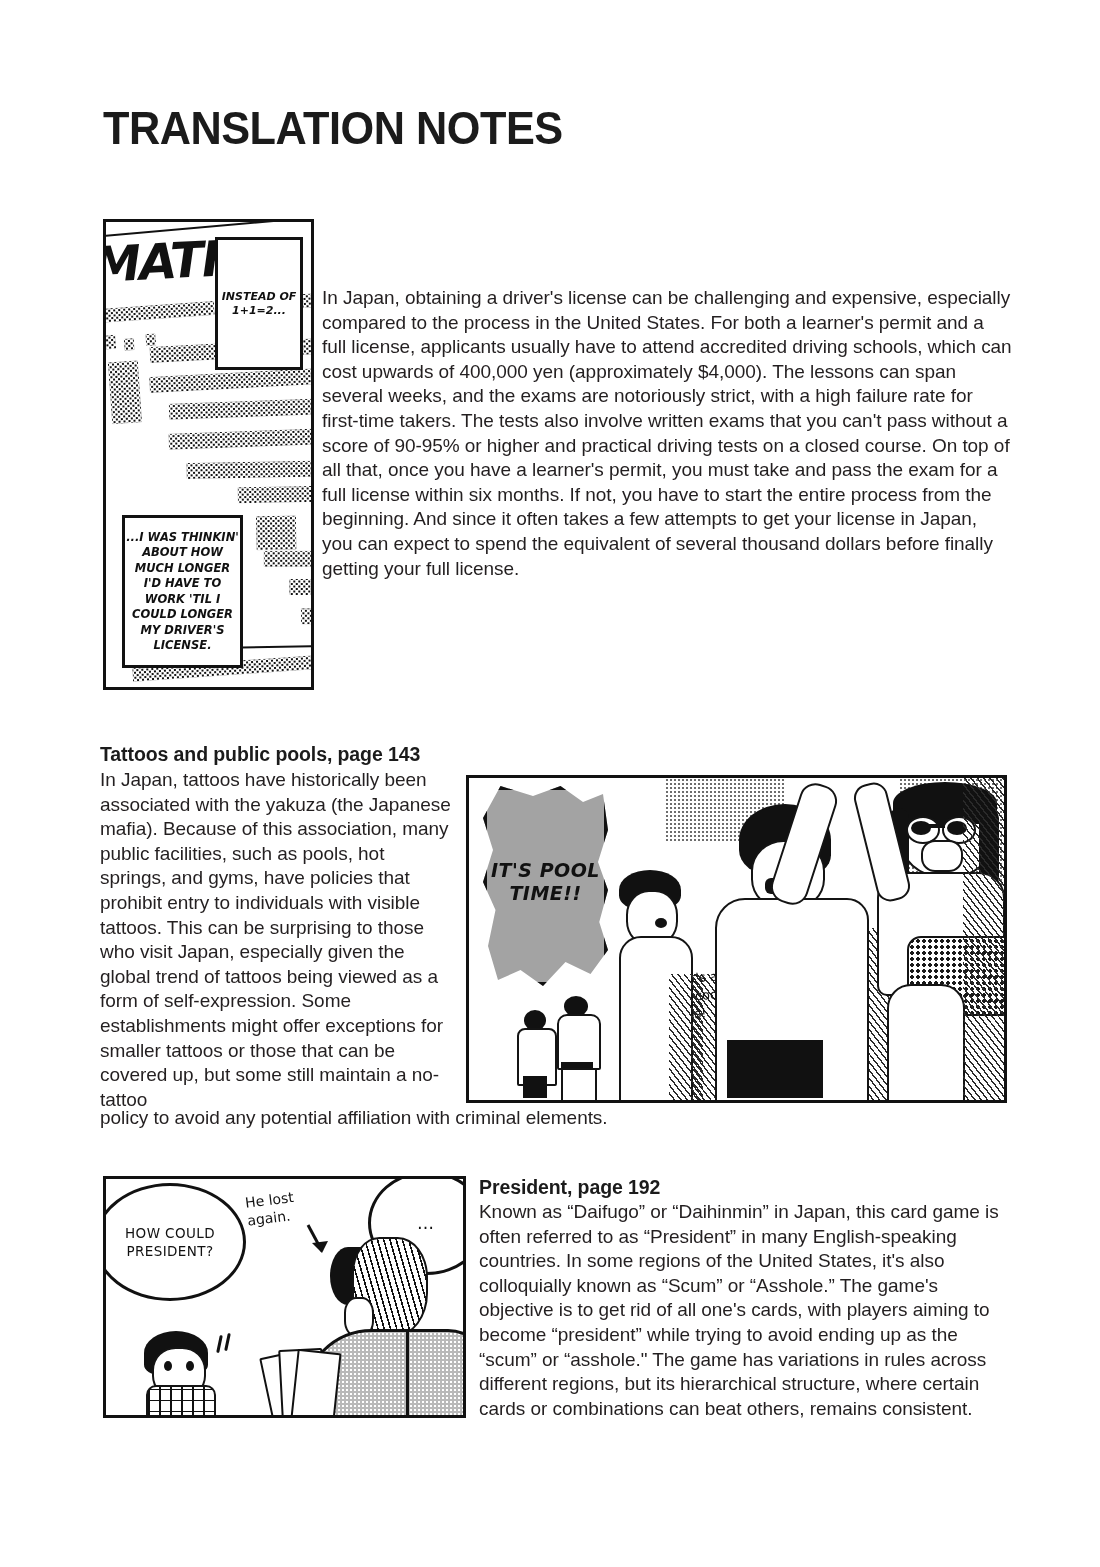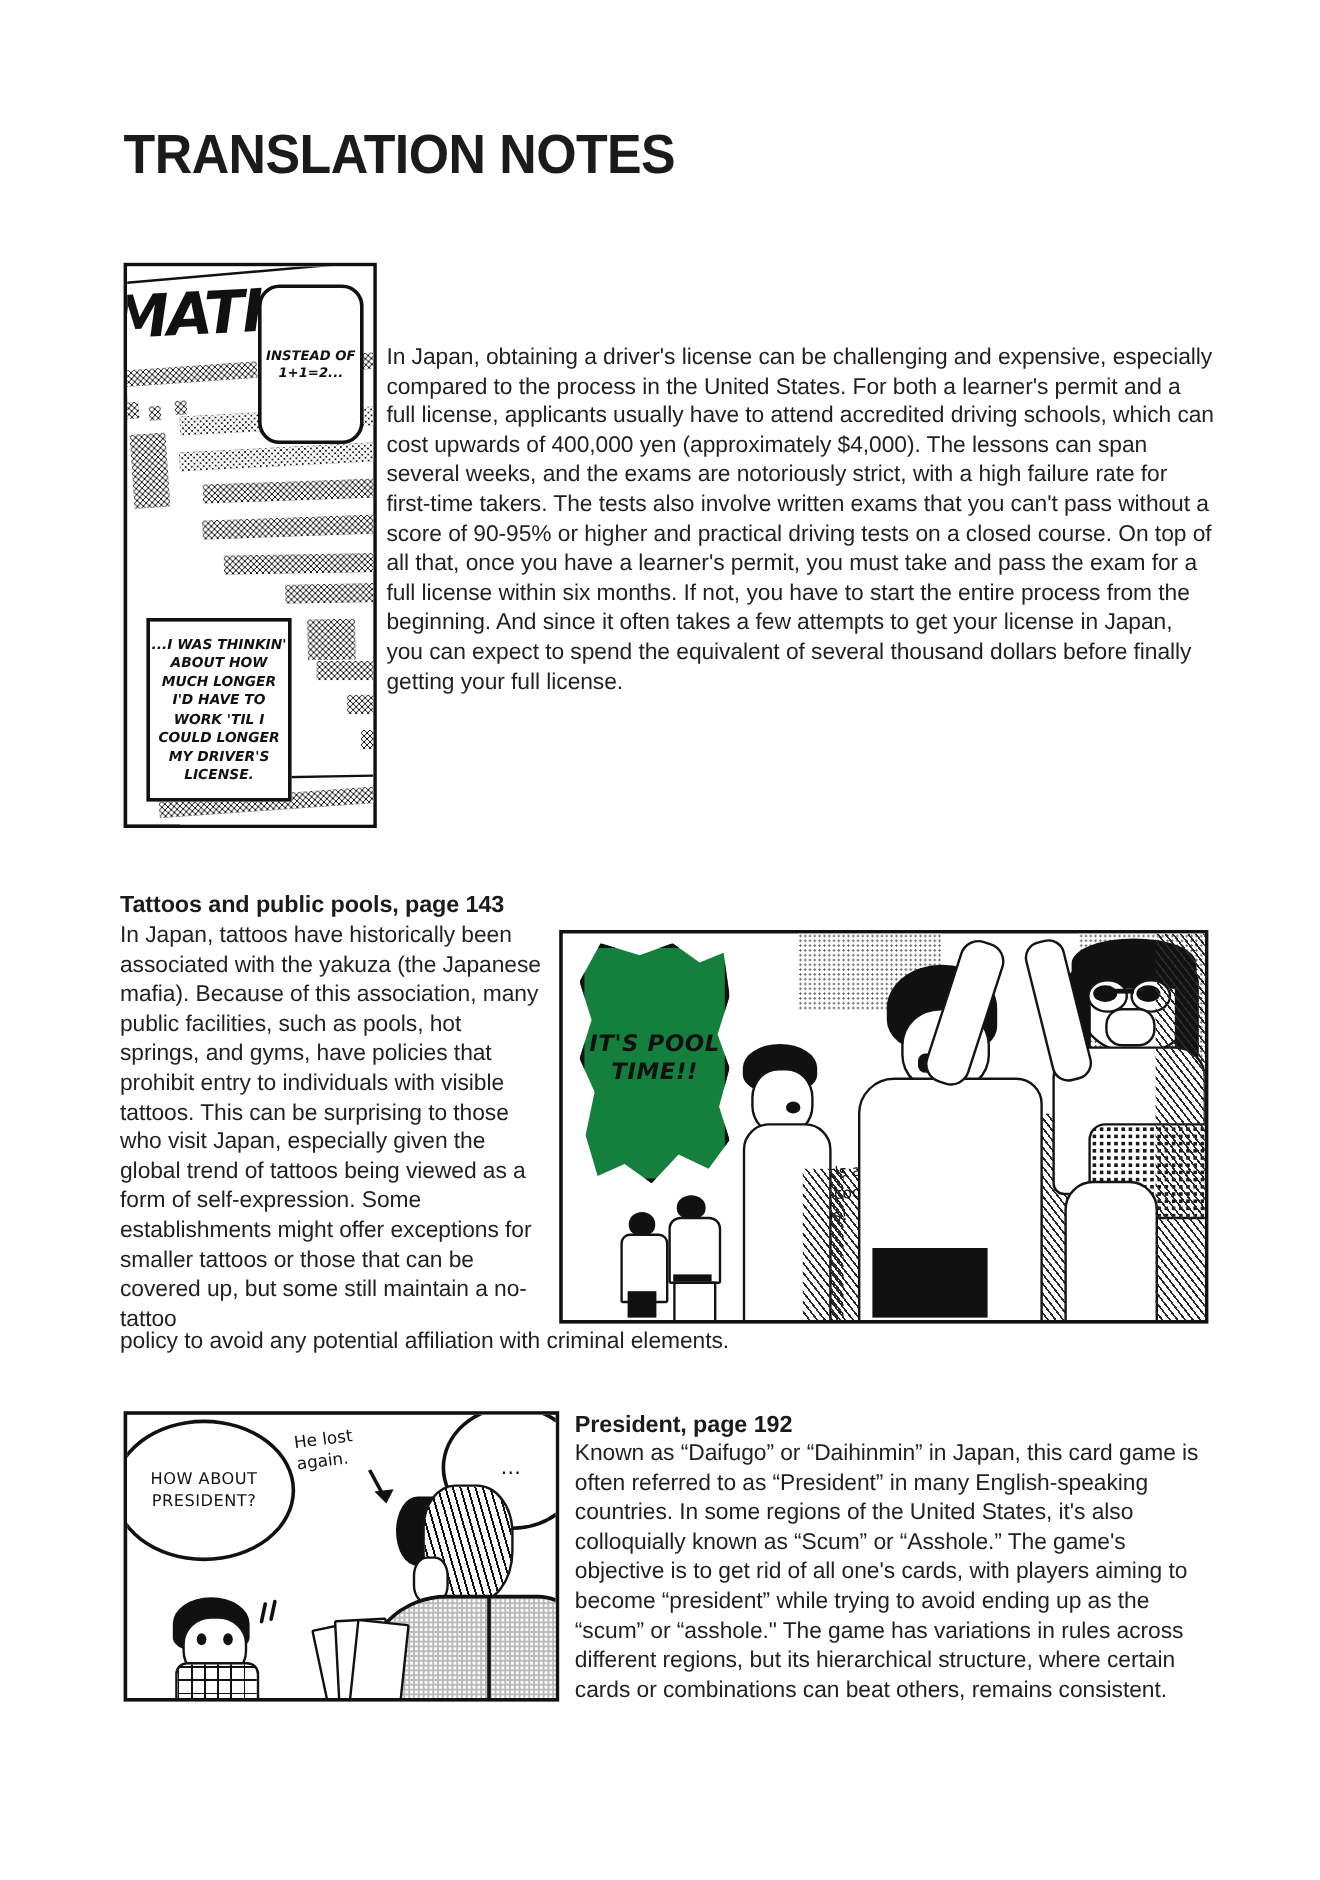--- a/index.html
+++ b/index.html
@@ -121,21 +121,21 @@
     font-weight: bold;
     text-align: center;
     color: #111;
     font-family: "DejaVu Sans", sans-serif;
     display: flex;
     align-items: center;
     justify-content: center;
   }
   #p1-box-top {
     left: 109px; top: 15px; width: 88px; height: 133px;
-    font-size: 11px; line-height: 14px; border-radius: 18px;
+    font-size: 11px; line-height: 14px;
   }
   #p1-box-bottom {
     left: 16px; top: 293px; width: 121px; height: 153px;
     font-size: 11.5px; line-height: 15.5px;
   }
 
   
   #sec2-head {
     position: absolute;
     left: 100px;
@@ -193,21 +193,21 @@
   }
   .ink { position: absolute; background: #111; }
 
   
   #p2-shout {
     position: absolute;
     left: 14px;
     top: 8px;
     width: 125px;
     height: 200px;
-    background: #15803d;
+    background: #a3a3a3;
     border: 4px solid #111;
     box-sizing: border-box;
     clip-path: polygon(
       14% 0%, 40% 5%, 62% 0%, 80% 8%, 96% 4%, 100% 22%,
       92% 38%, 100% 52%, 93% 68%, 100% 82%, 86% 94%,
       66% 88%, 48% 100%, 30% 92%, 12% 97%, 4% 80%,
       10% 62%, 0% 48%, 8% 32%, 0% 16%);
     display: flex;
     align-items: center;
     justify-content: flex-start;
@@ -413,21 +413,21 @@
   <div class="char" style="left:452px; top:62px;  width:38px; height:28px; border-radius:14px;"></div>
   <div class="char" style="left:408px; top:94px;  width:124px; height:120px; border-radius:26px 26px 10px 10px;"></div>
   <div class="dots" style="left:438px; top:158px; width:106px; height:76px; border-radius:14px; border:2px solid #141414;"></div>
   <div class="char" style="left:396px; top:4px;   width:30px; height:116px; border-radius:14px; transform:rotate(-14deg);"></div>
   <div class="char" style="left:418px; top:206px; width:74px; height:118px; border-radius:24px 24px 0 0;"></div>
   <div class="hatch" style="left:494px; top:0px;  width:44px; height:324px;"></div>
 </div>
 
 <div id="panel3">
   <div class="bubble" id="p3-bubble-left">
-    <span>HOW ABOUT PRESIDENT?</span>
+    <span>HOW COULD PRESIDENT?</span>
   </div>
   <div class="bubble" id="p3-bubble-right">
     <span>…</span>
   </div>
 
   <div id="p3-handwrite">He lost again.</div>
 
   <svg style="position:absolute; left:196px; top:44px; width:34px; height:38px;" viewBox="0 0 34 38">
     <path d="M6 2 L20 28" stroke="#111" stroke-width="3" fill="none"></path>
     <path d="M20 30 L10 20 L26 18 Z" fill="#111"></path>

